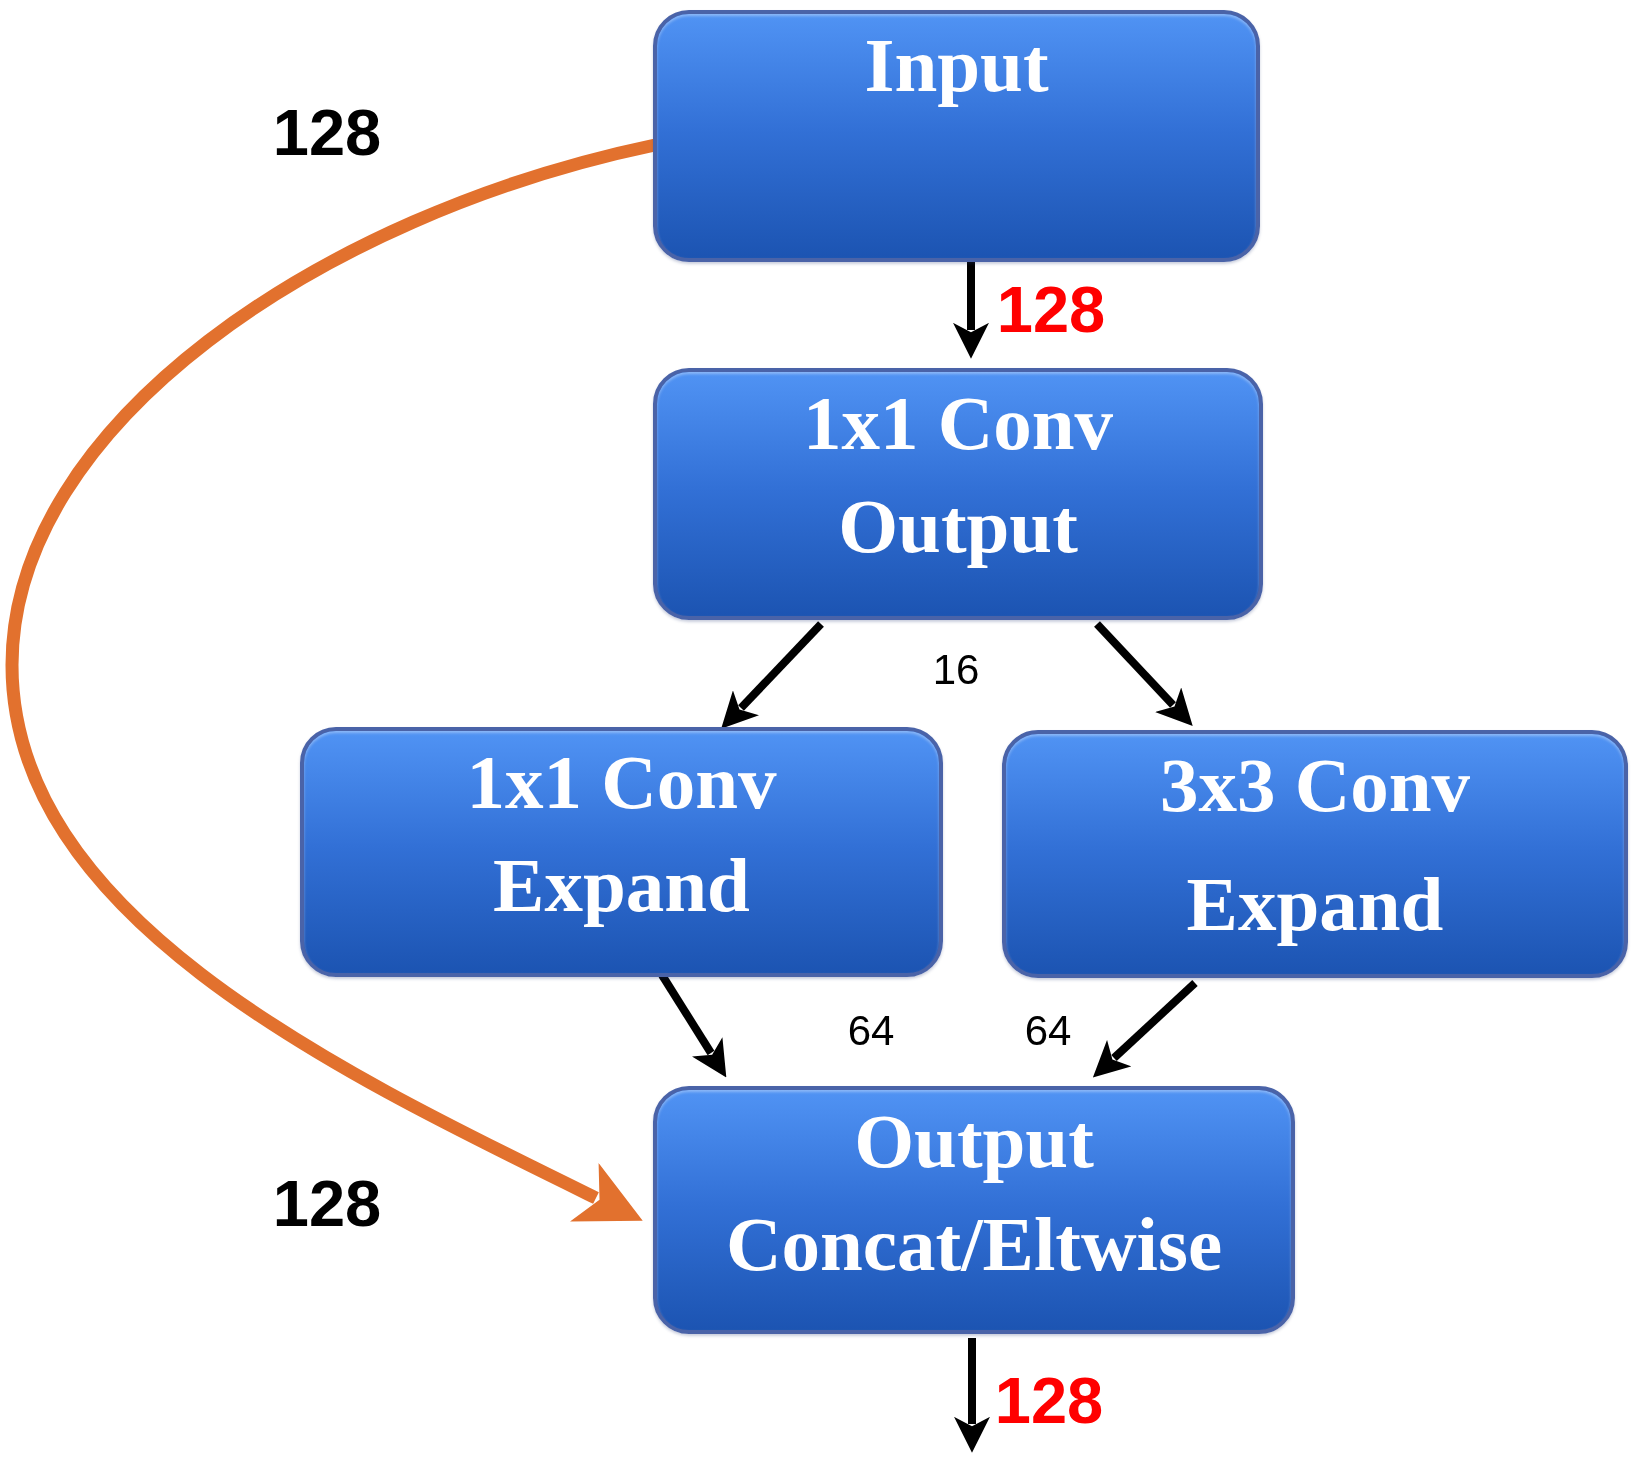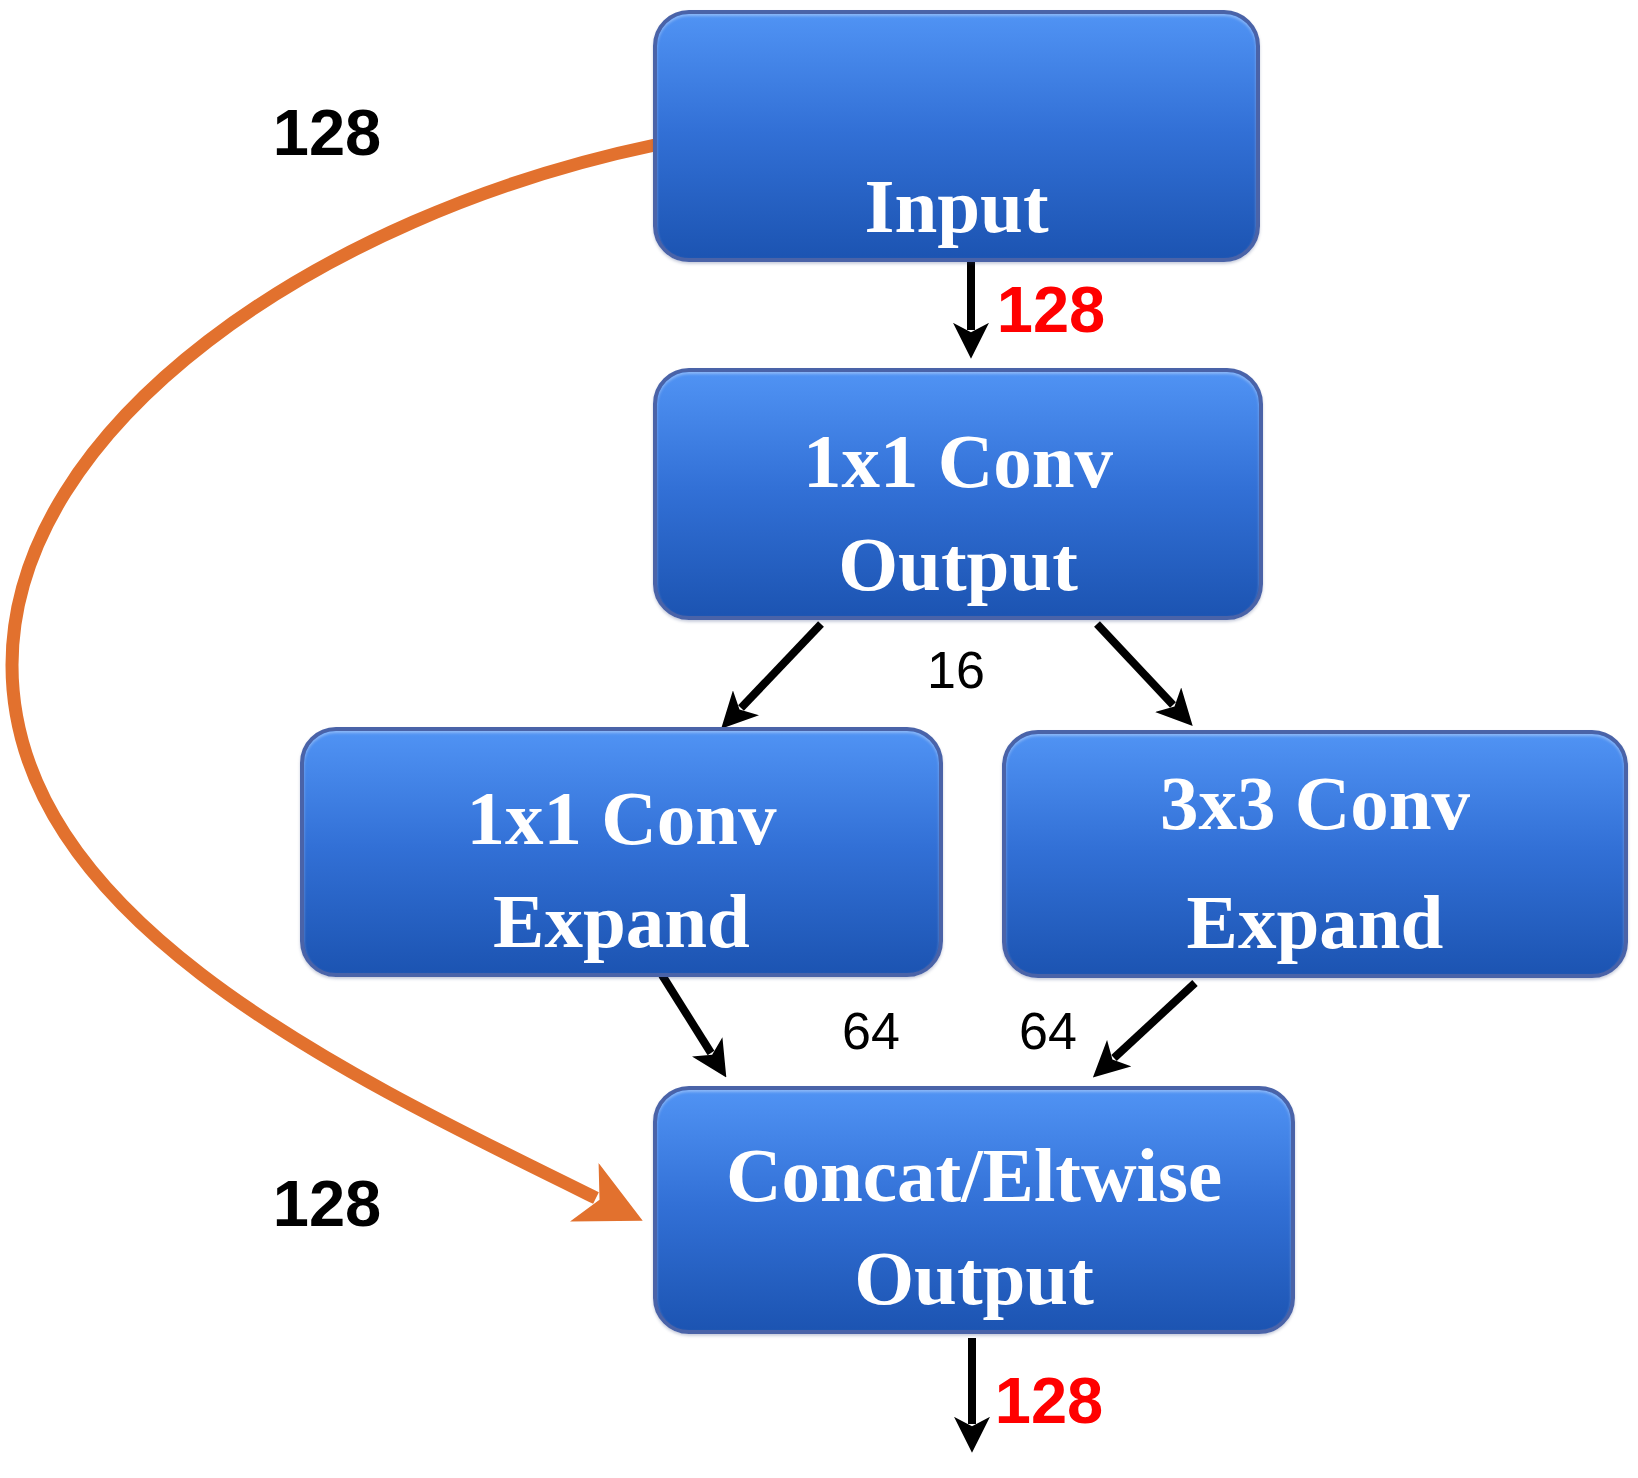--- a/index.html
+++ b/index.html
@@ -19,34 +19,34 @@
     border-radius:36px;
     box-shadow:inset 0 2px 3px rgba(255,255,255,0.35), 0 2px 3px rgba(40,60,120,0.25);
     color:#ffffff;
     font-family:"Liberation Serif", serif;
     font-weight:bold;
     font-size:77px;
     line-height:103px;
     display:flex;
     flex-direction:column;
     align-items:center;
-    justify-content:flex-end;
+    justify-content:flex-start;
     text-align:center;
   }
   .node-input  {left:653px; top:10px;   width:607px; height:252px;}
   .node-squeeze{left:653px; top:368px;  width:610px; height:252px;}
   .node-expand1{left:300px; top:727px;  width:643px; height:250px;}
   .node-expand2{left:1002px;top:730px;  width:626px; height:248px;gap:16px;}
   .node-output {left:653px; top:1086px; width:642px; height:248px;}
   .lbl{
     position:absolute;
     transform:translate(-50%,-50%);
     font-family:"Liberation Sans", sans-serif;
     color:#000000;
-    font-size:52px;
+    font-size:42px;
     line-height:1;
     white-space:nowrap;
   }
   .lbl-bold{font-weight:700;font-size:65px;}
   .lbl-red{color:#FF0000;font-weight:700;font-size:65px;}
   .lbl-bypass-top   {left:327px;  top:132px;}
   .lbl-in-128       {left:1051px; top:309px;}
   .lbl-16           {left:956px;  top:670px;}
   .lbl-64-left      {left:871px;  top:1031px;}
   .lbl-64-right     {left:1048px; top:1031px;}
@@ -96,22 +96,22 @@
     <span>1x1 Conv</span>
     <span>Expand</span>
   </div>
 
   <div class="node node-expand2">
     <span>3x3 Conv</span>
     <span>Expand</span>
   </div>
 
   <div class="node node-output">
+    <span>Output</span>
     <span>Concat/Eltwise</span>
-    <span>Output</span>
   </div>
 
   <div class="lbl lbl-bold lbl-bypass-top">128</div>
 
   <div class="lbl lbl-red lbl-in-128">128</div>
 
   <div class="lbl lbl-16">16</div>
 
   <div class="lbl lbl-64-left">64</div>
 

